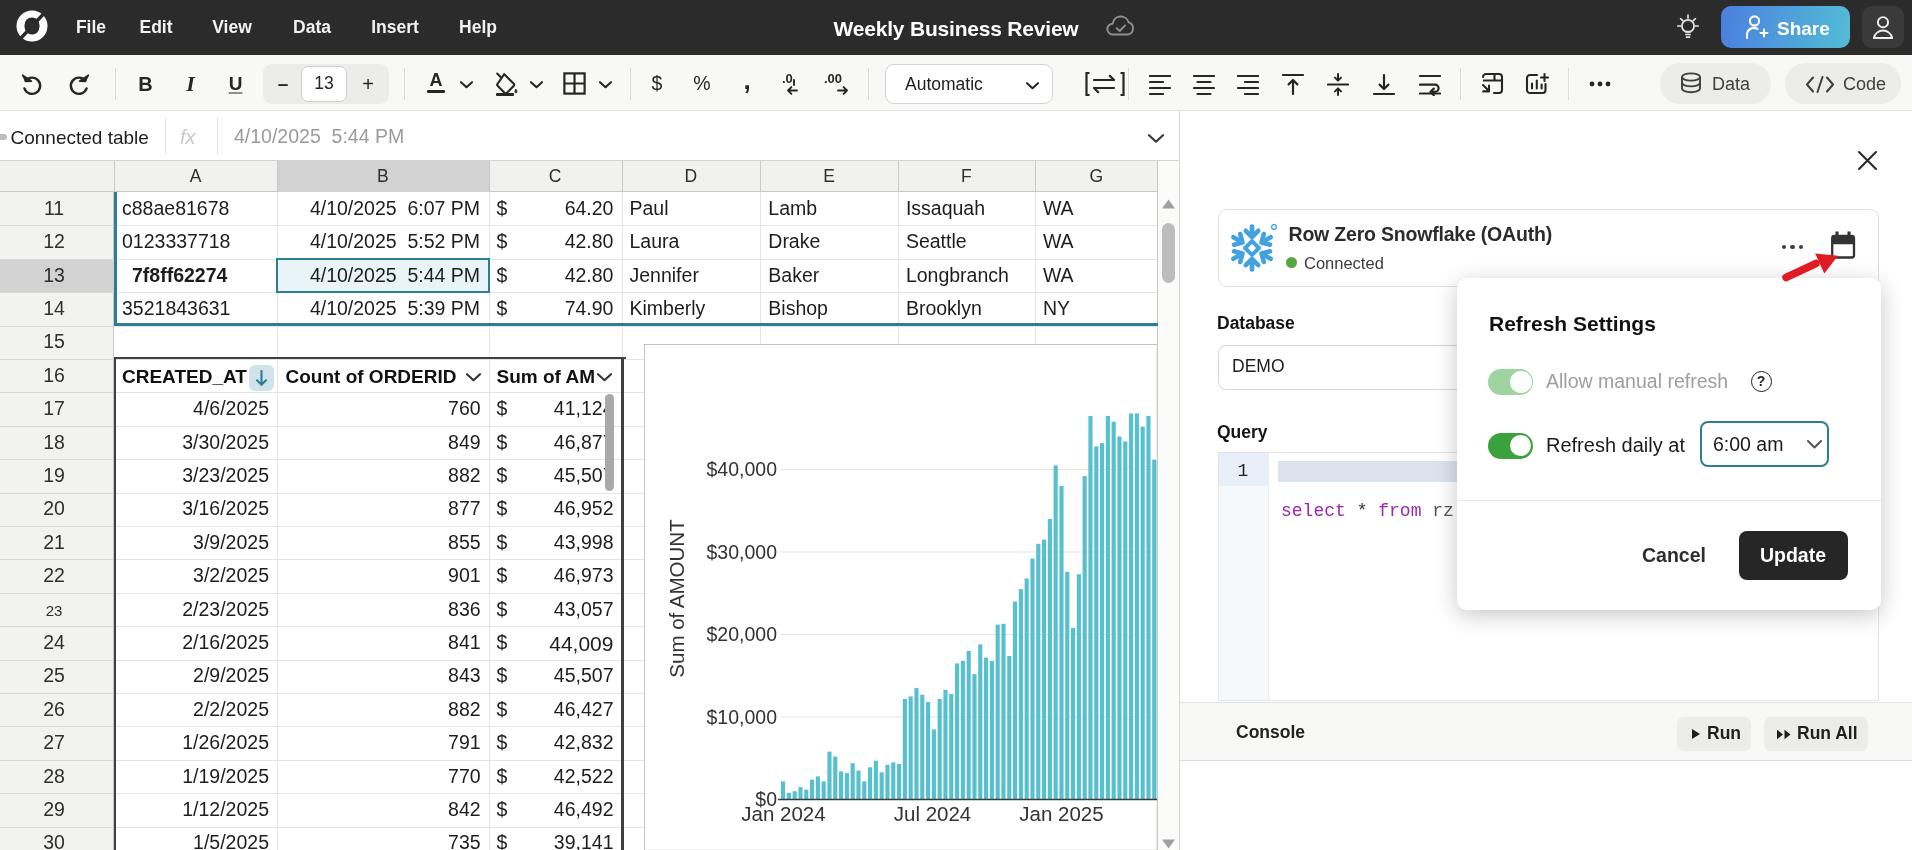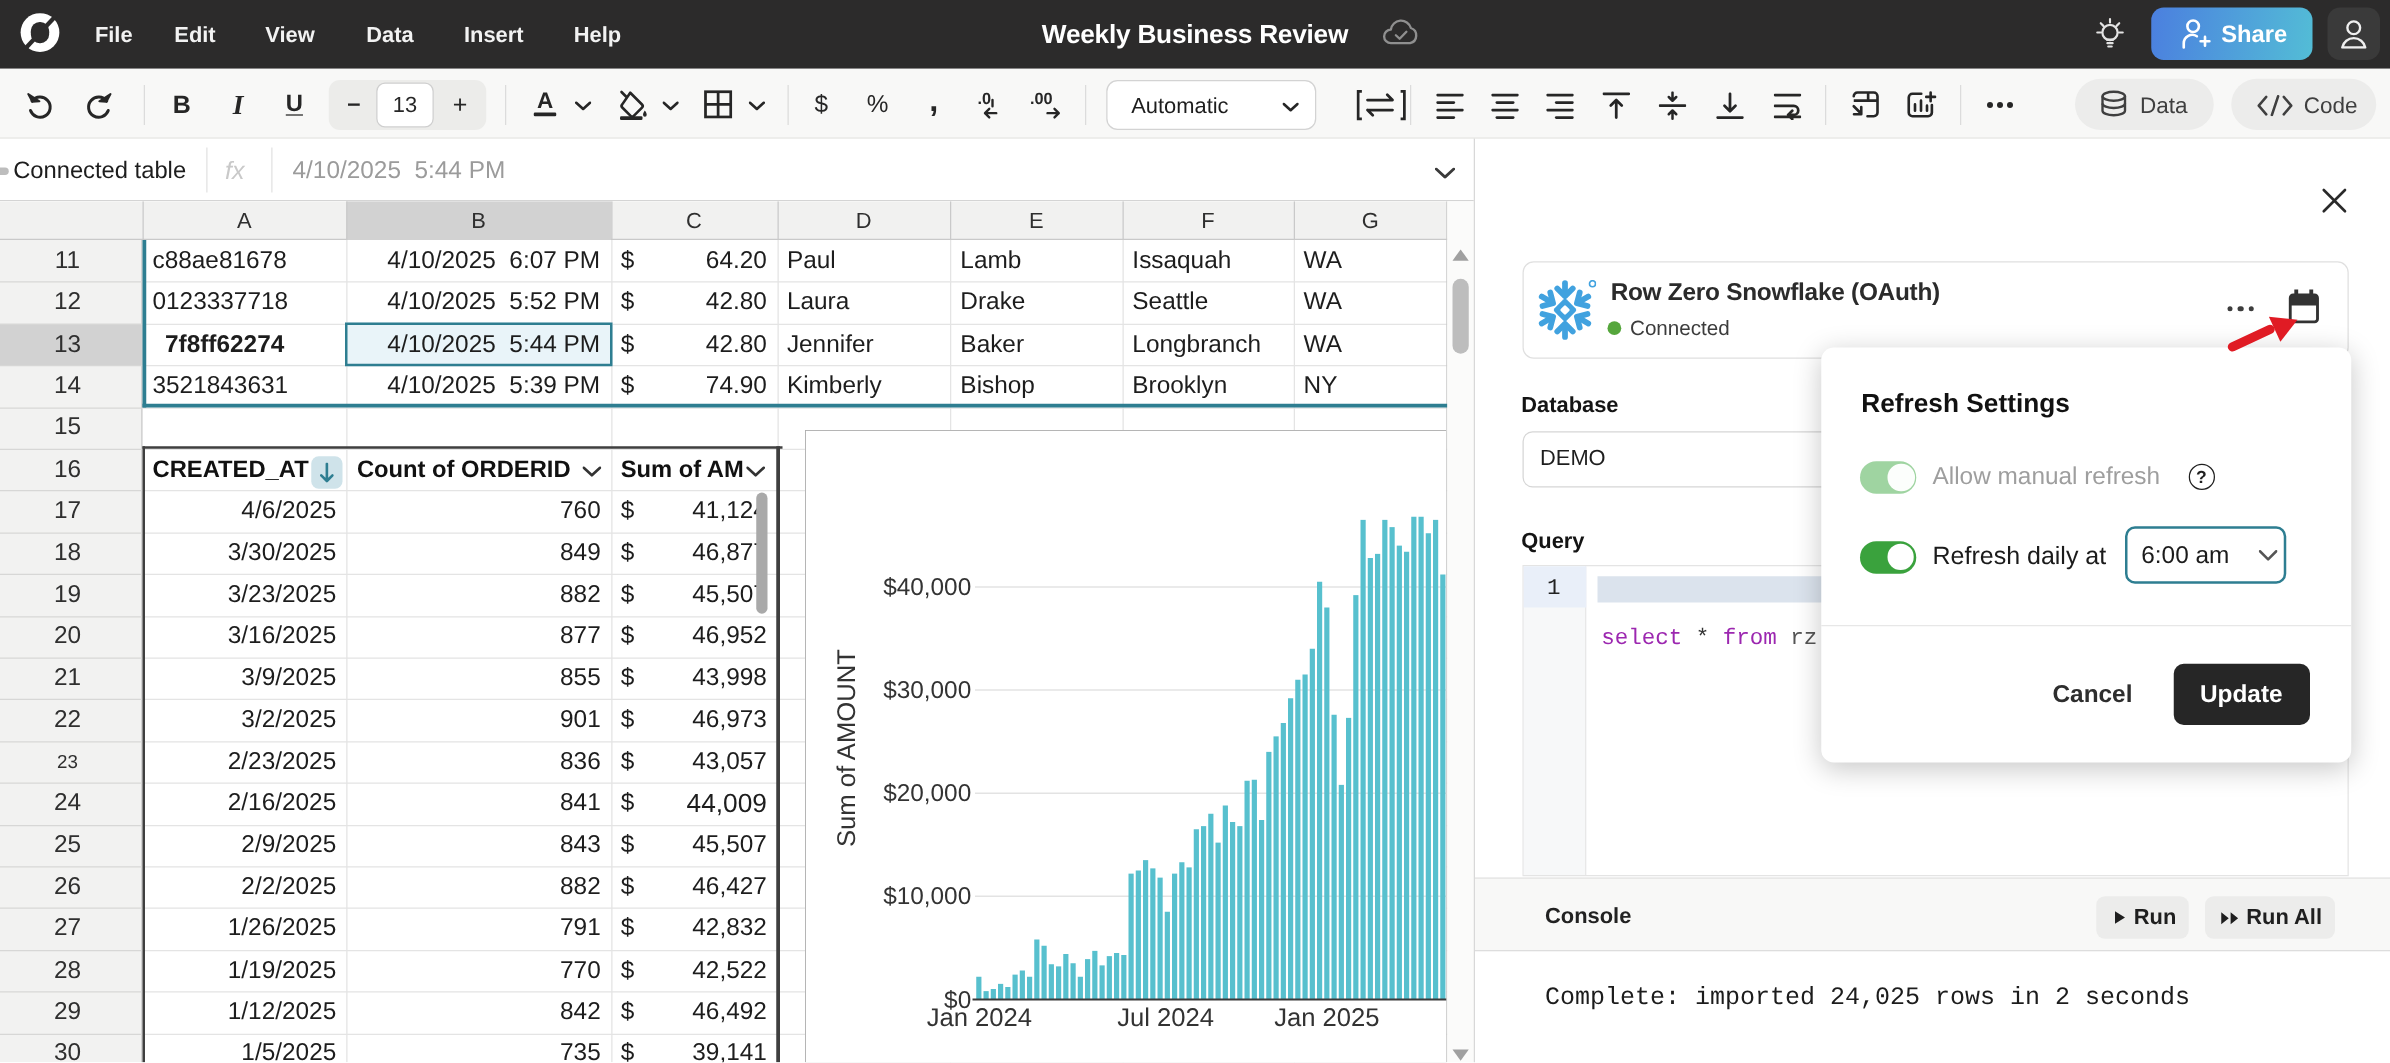--- a/index.html
+++ b/index.html
@@ -526,21 +526,20 @@
 <div style="position:absolute;left:497.5px;top:605.5px;width:73.5px;height:34.5px;background:#ececeb;border-radius:7px;"></div>
 <svg style="position:absolute;left:511.5px;top:617px;" width="10" height="12" viewBox="0 0 10 12" fill="none">
         <path d="M1 1 L9 6 L1 11 Z" fill="#1f1f1f"></path>
       </svg>
 <div style="position:absolute;top:623px;transform:translateY(-50%);font-size:17.5px;color:#1f1f1f;font-weight:600;white-space:nowrap;line-height:1;left:527.5px;">Run</div>
 <div style="position:absolute;left:584.5px;top:605.5px;width:103.5px;height:34.5px;background:#ececeb;border-radius:7px;"></div>
 <svg style="position:absolute;left:596.5px;top:617.5px;" width="16" height="11" viewBox="0 0 16 11" fill="none">
         <path d="M1 0.7 L7 5.5 L1 10.3 Z M8.5 0.7 L14.5 5.5 L8.5 10.3 Z" fill="#1f1f1f"></path>
       </svg>
 <div style="position:absolute;top:623px;transform:translateY(-50%);font-size:17.5px;color:#1f1f1f;font-weight:600;white-space:nowrap;line-height:1;left:617.5px;">Run All</div>
-<div style="position:absolute;top:686.5px;transform:translateY(-50%);font-size:20px;color:#1c1c1c;font-weight:400;white-space:nowrap;line-height:1;left:56.5px;"><span class="mono">Complete: imported 24,025 rows in 2 seconds</span></div>
 </div>
 <div style="position:absolute;left:1457px;top:278px;width:424px;height:331.5px;background:#fff;border-radius:10px;box-shadow:0 5px 22px rgba(0,0,0,0.22);z-index:20;"></div>
 <div style="position:absolute;left:1457px;top:278px;width:424px;height:331.5px;z-index:21;">
 <div style="position:absolute;top:0px;transform:translateY(-50%);font-size:1px;color:#1d1d1d;font-weight:400;white-space:nowrap;line-height:1;left:309.5px;"></div>
 <div style="position:absolute;top:0px;transform:translateY(-50%);font-size:1px;color:#1d1d1d;font-weight:400;white-space:nowrap;line-height:1;left:32px;"></div>
 </div>
 <div style="position:absolute;top:322.5px;transform:translateY(-50%);font-size:21px;color:#111;font-weight:700;white-space:nowrap;line-height:1;z-index:22;left:1489px;">Refresh Settings</div>
 <div style="position:absolute;left:1488px;top:368.5px;width:45px;height:26.5px;background:#9fd4a1;border-radius:13.5px;z-index:22;"></div>
 <div style="position:absolute;left:1510px;top:371px;width:21.5px;height:21.5px;background:#fcfefc;border-radius:50%;z-index:23;"></div>
 <div style="position:absolute;top:381.5px;transform:translateY(-50%);font-size:19.5px;color:#9e9e9e;font-weight:400;white-space:nowrap;line-height:1;z-index:22;left:1546px;">Allow manual refresh</div>

